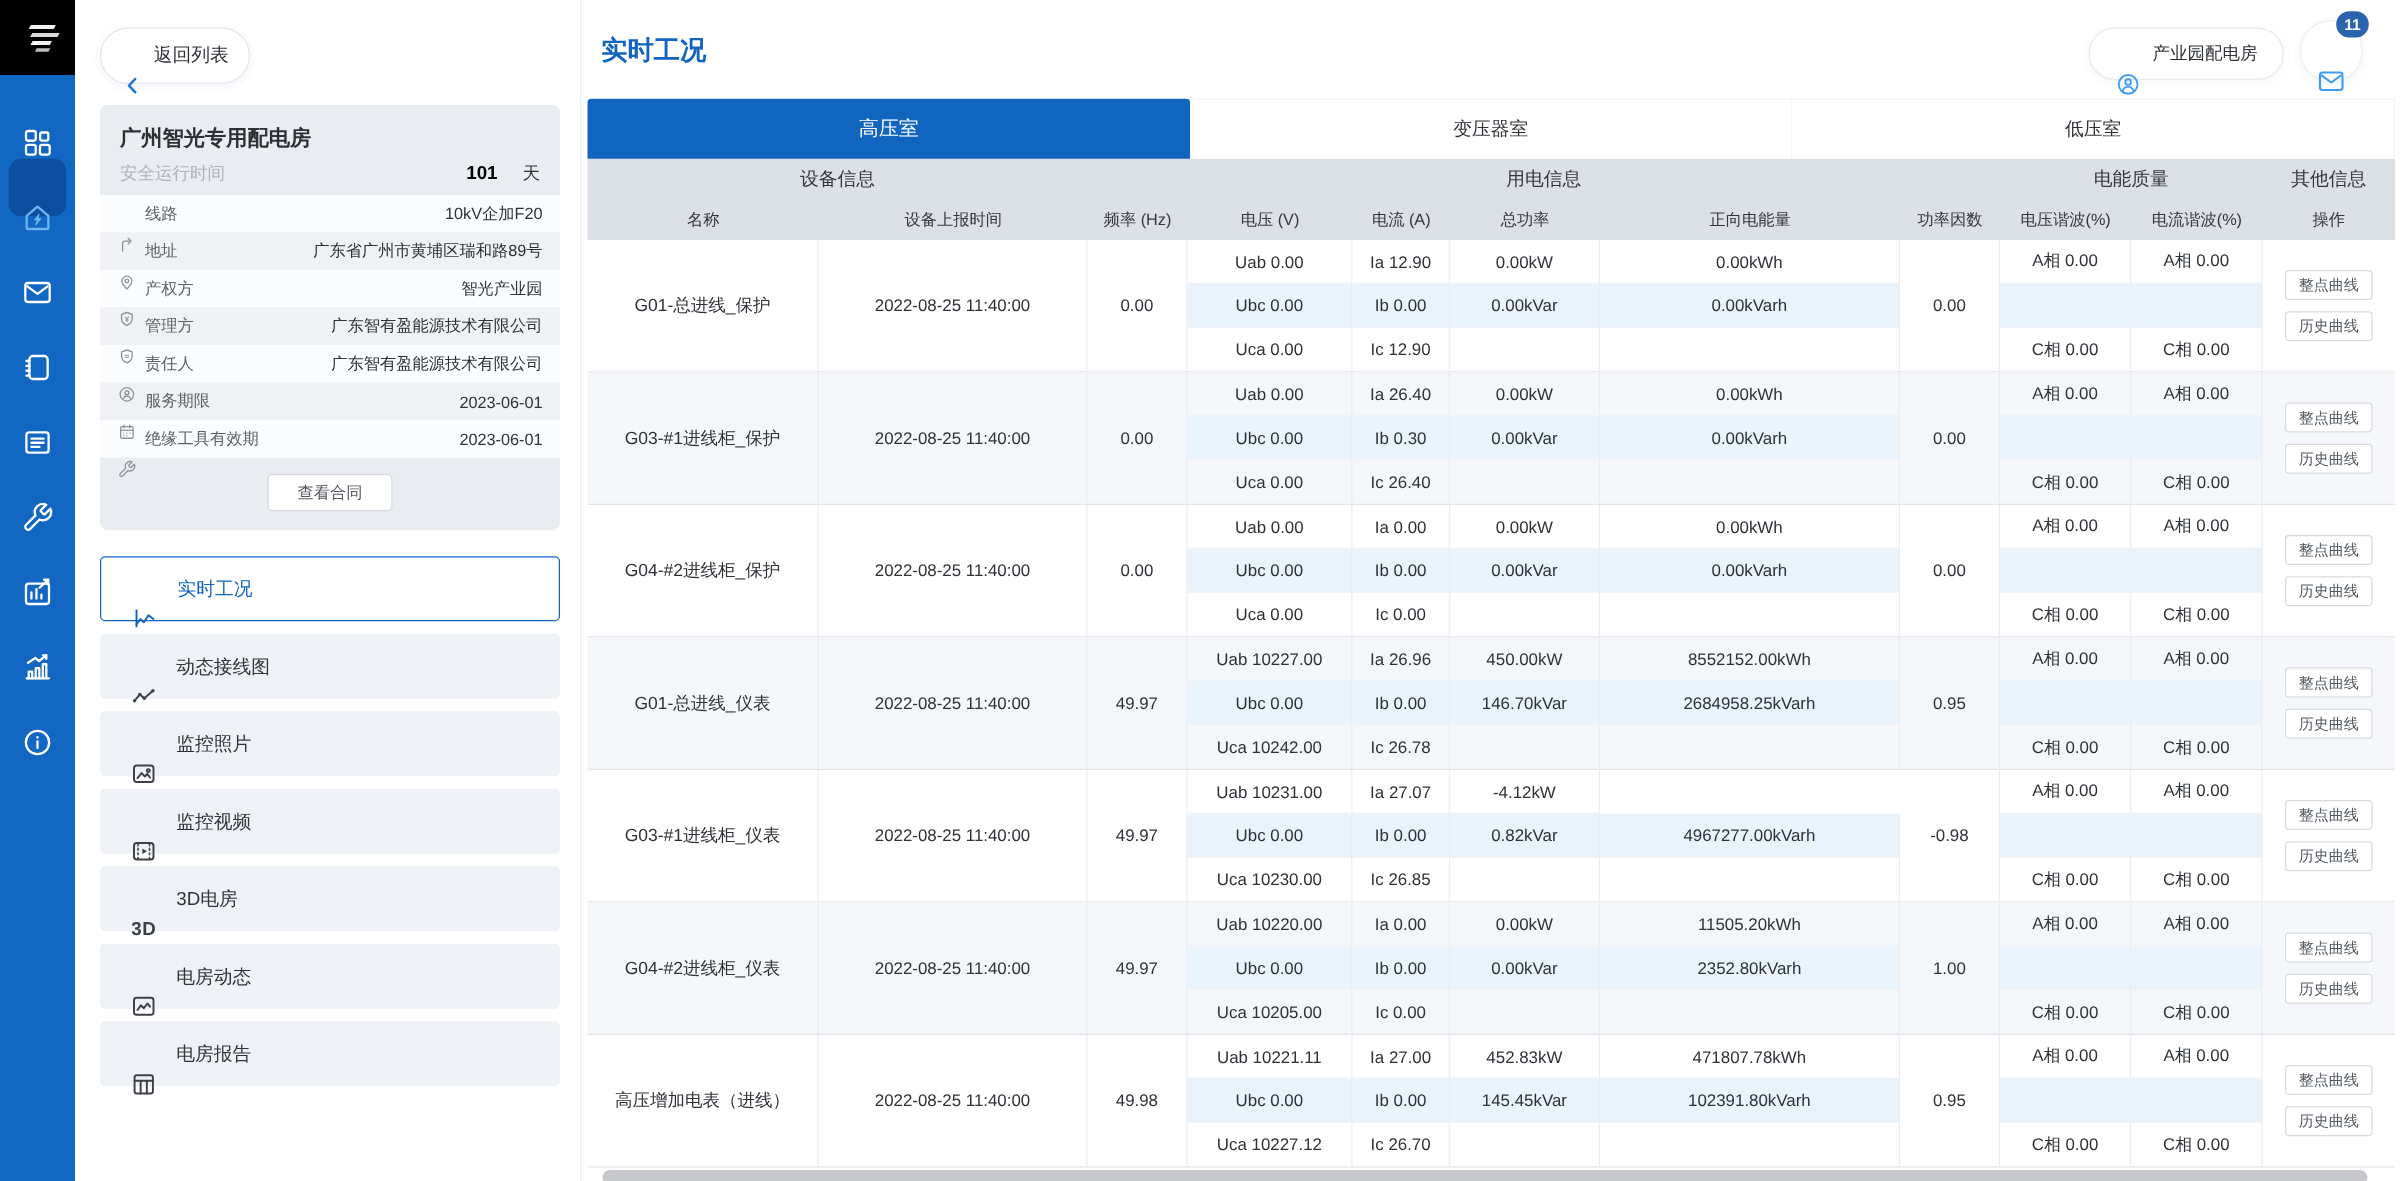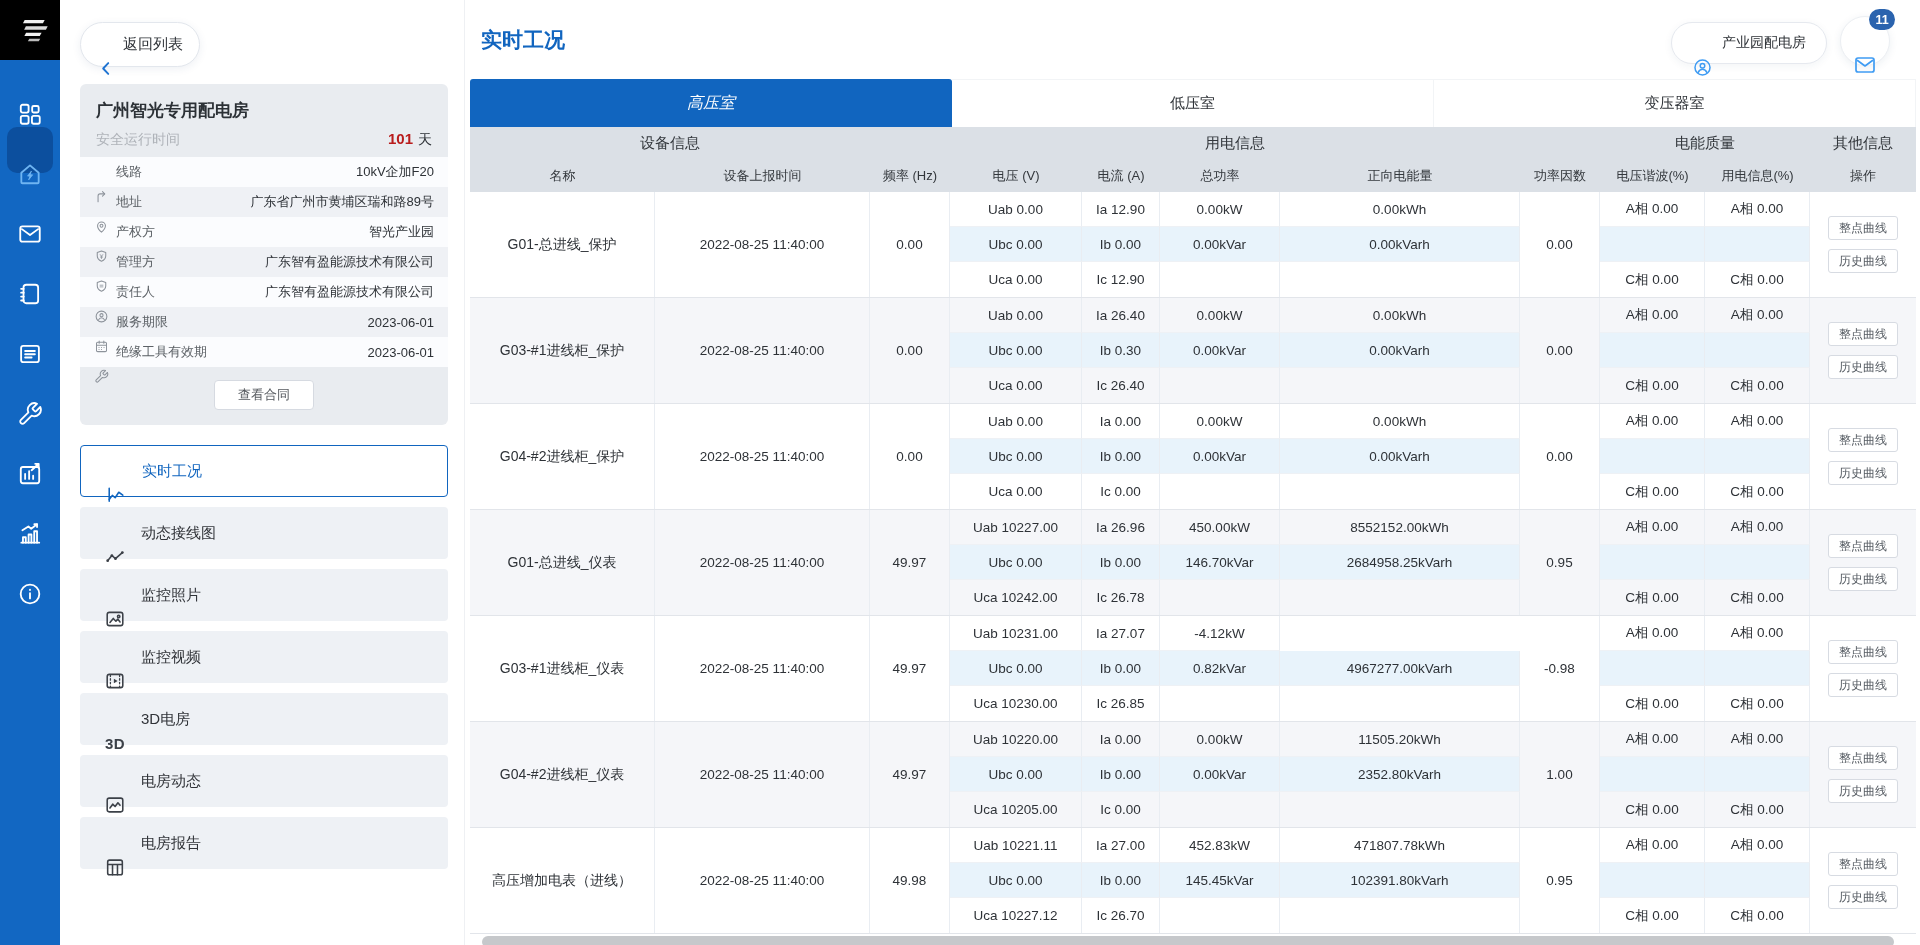--- a/index.html
+++ b/index.html
@@ -24,21 +24,21 @@
   .back-btn { position:absolute; left:20px; top:22px; width:120px; height:45px; border-radius:23px;
     background:#fff; border:1px solid #e3e7ed; box-shadow:0 2px 8px rgba(40,70,110,.08);
     display:flex; align-items:center; justify-content:center; gap:7px; font-size:15px; color:#2e3237; }
   .chev { width:19px; height:19px; color:#1f74d2; }
 
   .station-card { position:absolute; left:20px; top:84px; width:368px; background:#e9ecf0; border-radius:6px; overflow:hidden; }
   .st-title { padding:15px 16px 0; font-size:17px; font-weight:600; color:#2c3136; }
   .st-runtime { display:flex; justify-content:space-between; align-items:center; padding:8px 16px 8px; }
   .rt-label { font-size:14px; color:#afb3b9; }
   .rt-val { font-size:14px; color:#2e3237; }
-  .rt-val b { color:#b91c1c; font-size:15px; font-weight:600; margin-right:5px; }
+  .rt-val b { color:#000000; font-size:15px; font-weight:600; margin-right:20px; }
   .f-row { height:30px; display:flex; align-items:center; padding:0 14px; background:#fbfcfe; }
   .f-row.alt { background:#eff1f5; }
   .f-icon { width:15px; height:15px; color:#8d939b; }
   .f-label { font-size:13px; color:#5c6166; margin-left:7px; white-space:nowrap; }
   .f-value { flex:1; text-align:right; font-size:13px; color:#2e3237; white-space:nowrap; overflow:hidden; }
   .st-btn-row { padding:13px 0 15px; display:flex; justify-content:center; }
   .contract-btn { width:100px; height:30px; background:#fff; border:1px solid #d6dae1; border-radius:4px; font-size:13px; color:#55595e; }
 
   .menu { position:absolute; left:20px; top:445px; width:368px; }
   .menu-item { height:52px; margin-bottom:10px; background:#eef1f5; border-radius:4px;
@@ -60,21 +60,21 @@
     display:flex; align-items:center; justify-content:center; cursor:pointer; }
   .mail-ic { width:24px; height:24px; color:#3f9cf3; }
   .badge { position:absolute; top:-8px; right:-6px; min-width:26px; height:21px; padding:0 5px; border-radius:11px;
     background:#2a63ae; color:#fff; font-size:12.5px; font-weight:bold; display:flex; align-items:center; justify-content:center; }
 
   .content { position:absolute; left:4px; top:79px; width:1446px; }
   .tabs { display:grid; grid-template-columns:repeat(3,1fr); height:48px; }
   .tab { display:flex; align-items:center; justify-content:center; background:#fff; color:#2e3237; font-size:15px;
     border-top:1px solid #f2f4f6; border-right:1px solid #f2f4f6; cursor:pointer; }
   .tab:first-child { border-left:1px solid #f2f4f6; }
-  .tab.active { background:#1165bf; color:#fff; font-size:16px; border:none; border-radius:3px 3px 0 0;font-style:italic; }
+  .tab.active { background:#1165bf; color:#fff; font-size:16px; border:none; border-radius:3px 3px 0 0; }
 
   .tgrid { display:grid; grid-template-columns:185px 215px 80px 132px 78px 120px 240px 80px 105px 105px 106px; }
   .thead { grid-template-rows:32px 33px; background:#dbe0e6; }
   .h-group { grid-row:1; display:flex; align-items:center; justify-content:center; font-size:15px; color:#33373c; }
   .h-col { grid-row:2; display:flex; align-items:center; justify-content:center; font-size:13px; color:#33373c; white-space:nowrap; }
 
   .block { grid-template-rows:35px 35px 35px; border-bottom:1px solid #e2e5ea; background:#fff; }
   .block.even { background:#f5f6f9; }
   .cell { display:flex; align-items:center; justify-content:center; border-right:1px solid #e9edf2;
     font-size:13.5px; color:#2e3237; white-space:nowrap; overflow:hidden; }
@@ -379,40 +379,40 @@
           <rect x="3" y="5" width="18" height="14" rx="2"></rect>
           <path d="m4.5 7.5 7.5 5.5 7.5-5.5"></path>
         </svg>
       </span>
     <span class="badge" data-name="unread-badge">11</span>
   </div>
 
   <div class="content" data-name="realtime-table-section">
     <div class="tabs" data-name="room-tabs">
         <div class="tab active" data-name="tab-high-voltage-room">高压室</div>
+        <div class="tab" data-name="tab-transformer-room">变压器室</div>
         <div class="tab" data-name="tab-low-voltage-room">低压室</div>
-        <div class="tab" data-name="tab-transformer-room">变压器室</div>
       </div>
     <div class="tgrid thead" data-name="table-header">
         <div class="h-group" data-name="header-group-0" style="grid-area: 1 / 1 / auto / span 2;">设备信息</div>
         <div class="h-group" data-name="header-group-1" style="grid-area: 1 / 3 / auto / span 1;"></div>
         <div class="h-group" data-name="header-group-2" style="grid-area: 1 / 4 / auto / span 4;">用电信息</div>
         <div class="h-group" data-name="header-group-3" style="grid-area: 1 / 8 / auto / span 1;"></div>
         <div class="h-group" data-name="header-group-4" style="grid-area: 1 / 9 / auto / span 2;">电能质量</div>
         <div class="h-group" data-name="header-group-5" style="grid-area: 1 / 11 / auto / span 1;">其他信息</div>
         <div class="h-col" data-name="header-col-0" style="grid-column: 1;">名称</div>
         <div class="h-col" data-name="header-col-1" style="grid-column: 2;">设备上报时间</div>
         <div class="h-col" data-name="header-col-2" style="grid-column: 3;">频率 (Hz)</div>
         <div class="h-col" data-name="header-col-3" style="grid-column: 4;">电压 (V)</div>
         <div class="h-col" data-name="header-col-4" style="grid-column: 5;">电流 (A)</div>
         <div class="h-col" data-name="header-col-5" style="grid-column: 6;">总功率</div>
         <div class="h-col" data-name="header-col-6" style="grid-column: 7;">正向电能量</div>
         <div class="h-col" data-name="header-col-7" style="grid-column: 8;">功率因数</div>
         <div class="h-col" data-name="header-col-8" style="grid-column: 9;">电压谐波(%)</div>
-        <div class="h-col" data-name="header-col-9" style="grid-column: 10;">用电信息(%)</div>
+        <div class="h-col" data-name="header-col-9" style="grid-column: 10;">电流谐波(%)</div>
         <div class="h-col" data-name="header-col-10" style="grid-column: 11;">操作</div>
       </div>
     <div data-name="table-body">
         <div class="tgrid block" data-name="table-row">
           <div class="cell merged name-cell" data-name="device-name" style="grid-area: 1 / 1 / span 3;">G01-总进线_保护</div>
           <div class="cell merged " data-name="report-time" style="grid-area: 1 / 2 / span 3;">2022-08-25 11:40:00</div>
           <div class="cell merged " data-name="frequency-value" style="grid-area: 1 / 3 / span 3;">0.00</div>
           <div class="cell bb" data-name="voltage-cell" style="grid-area: 1 / 4;">Uab 0.00</div>
           <div class="cell tint bb" data-name="voltage-cell" style="grid-area: 2 / 4;">Ubc 0.00</div>
           <div class="cell" data-name="voltage-cell" style="grid-area: 3 / 4;">Uca 0.00</div>

